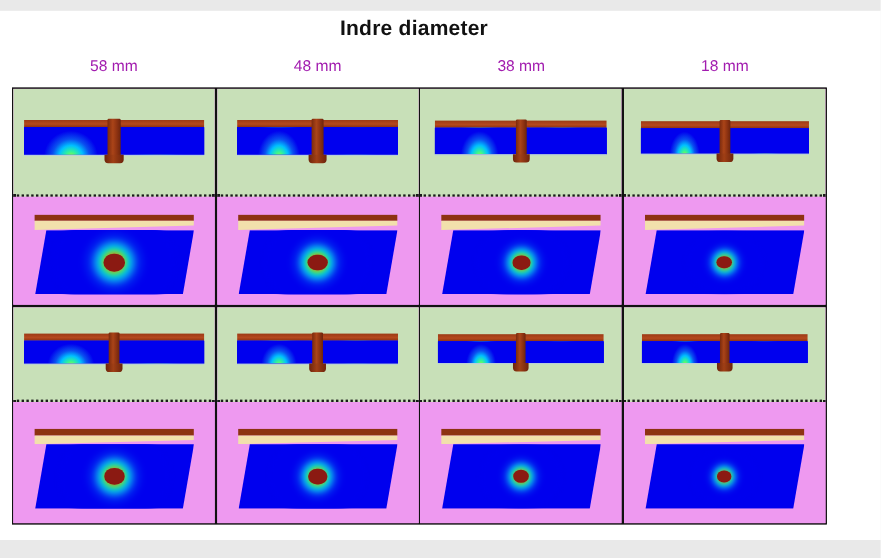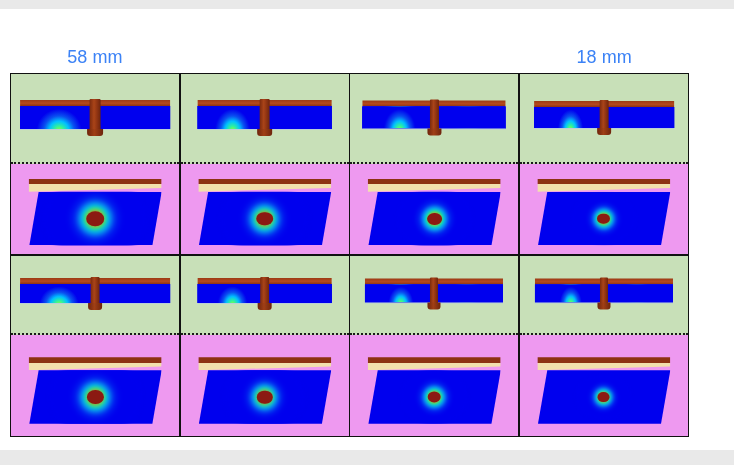--- a/index.html
+++ b/index.html
@@ -36,22 +36,22 @@
     text-align: center;
     font-size: 17.5px;
     font-weight: 700;
     color: #111111;
     letter-spacing: 0.2px;
   }
 
   .col-header {
     position: absolute;
     top: 47px;
-    font-size: 18px;
-    color: #3b82f6;
+    font-size: 13px;
+    color: #a21caf;
     text-align: center;
   }
 
   
   #row-title {
     position: absolute;
     left: 697px;
     top: 0px;
     width: 365px;
     height: 36px;
@@ -213,22 +213,25 @@
   }
 </style>
 </head>
 <body>
 
 <div id="root">
 
   <div class="band top"></div>
   <div class="band bottom"></div>
 
+  <div id="col-title">Indre diameter</div>
 
   <div class="col-header" style="left: 10px; width: 169.75px;">58 mm</div>
+  <div class="col-header" style="left: 179.75px; width: 169.75px;">48 mm</div>
+  <div class="col-header" style="left: 349.5px; width: 169.75px;">38 mm</div>
   <div class="col-header" style="left: 519.25px; width: 169.75px;">18 mm</div>
 
   <div id="row-title">Dybde</div>
 
   <div class="row-header" style="top: 73px; width: 182px;">7 mm</div>
   <div class="row-header" style="top: 255px; width: 182px;">3.5 mm</div>
 
   <div id="grid">
       <div class="cell">
         <div class="sec-top" style="height: 50%;">

